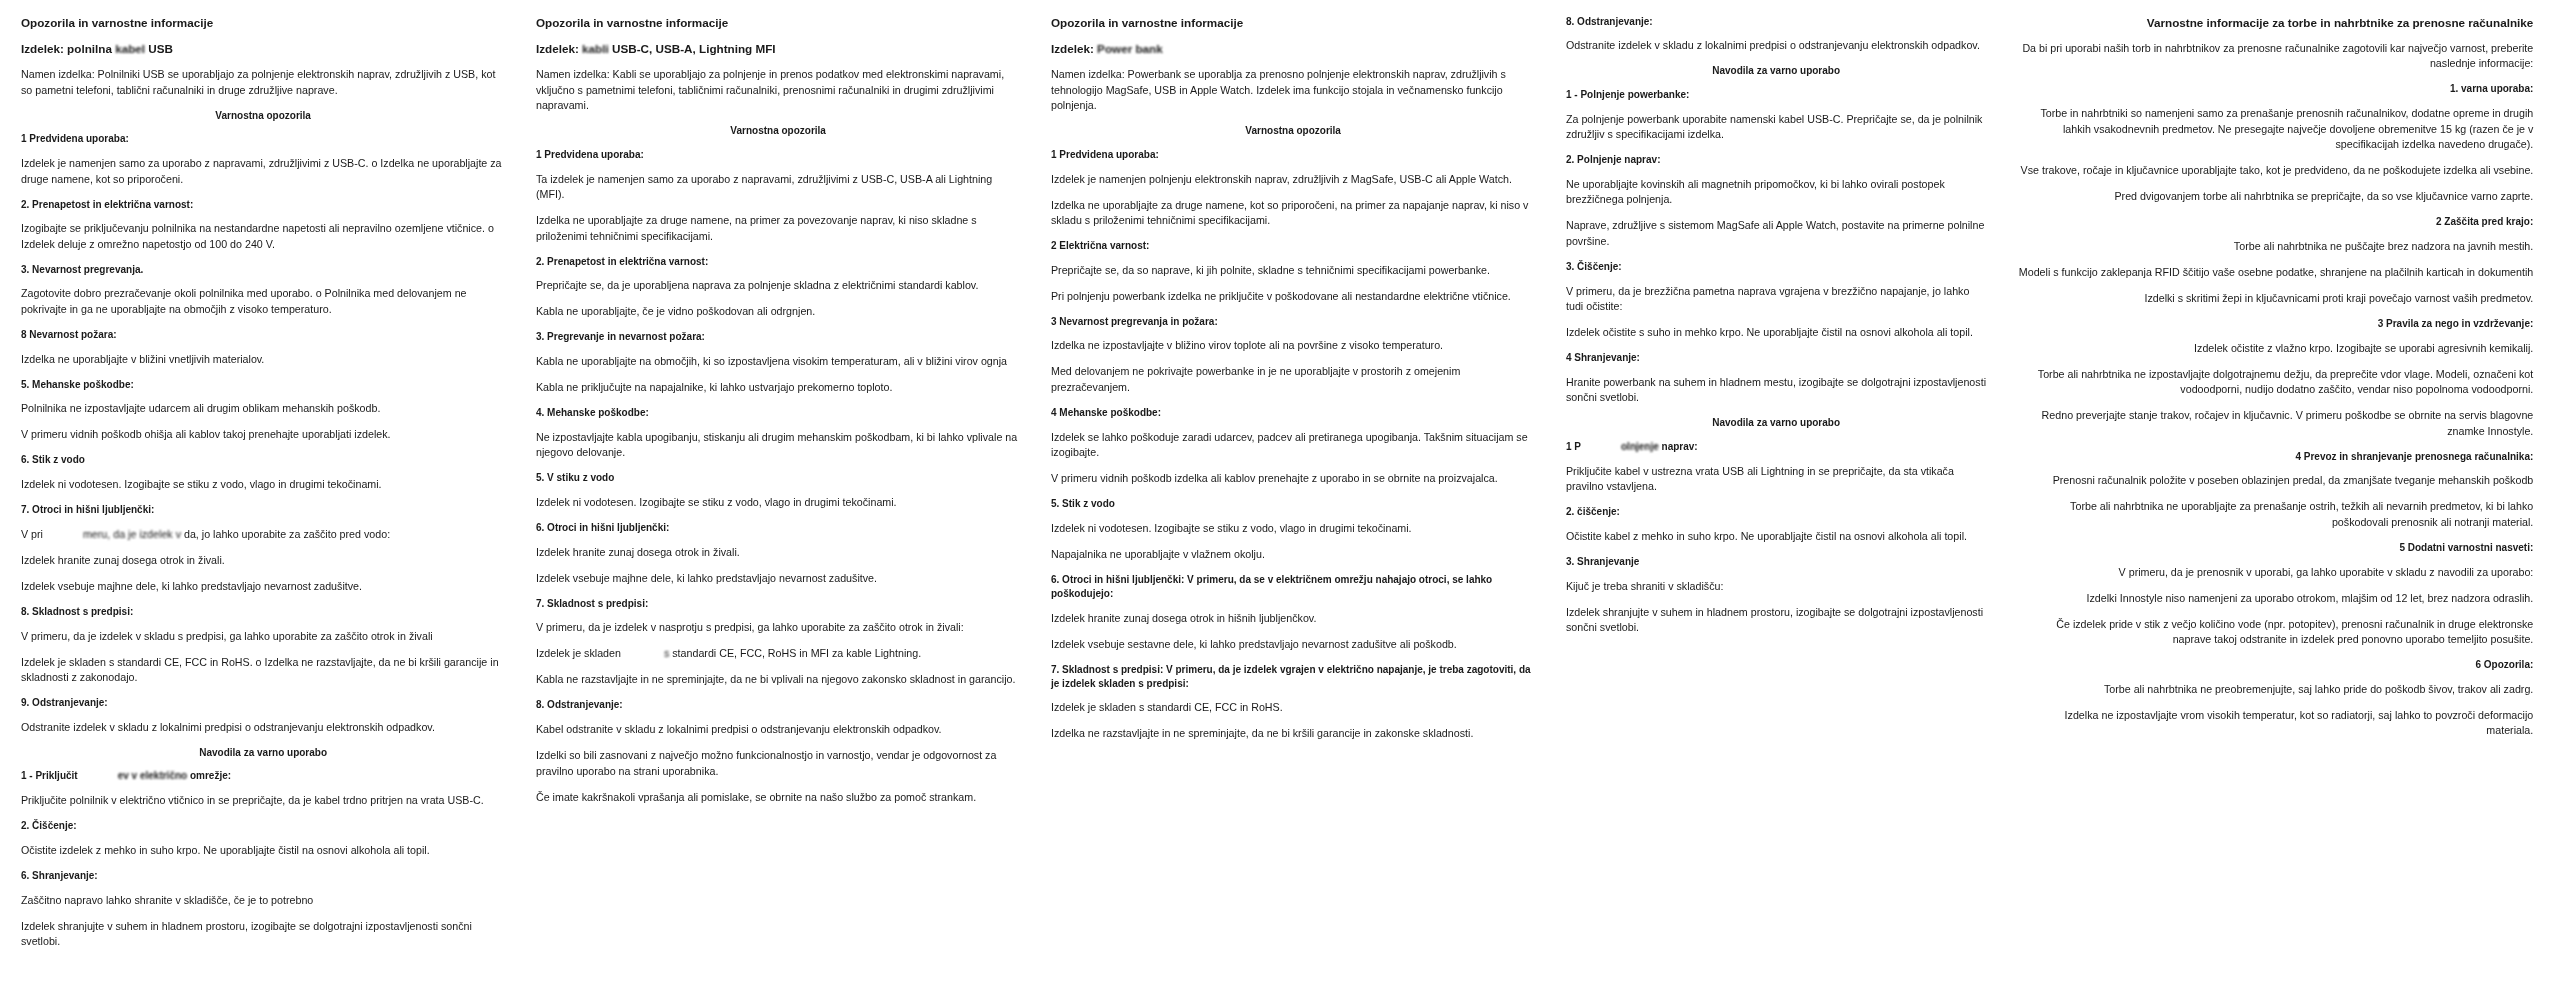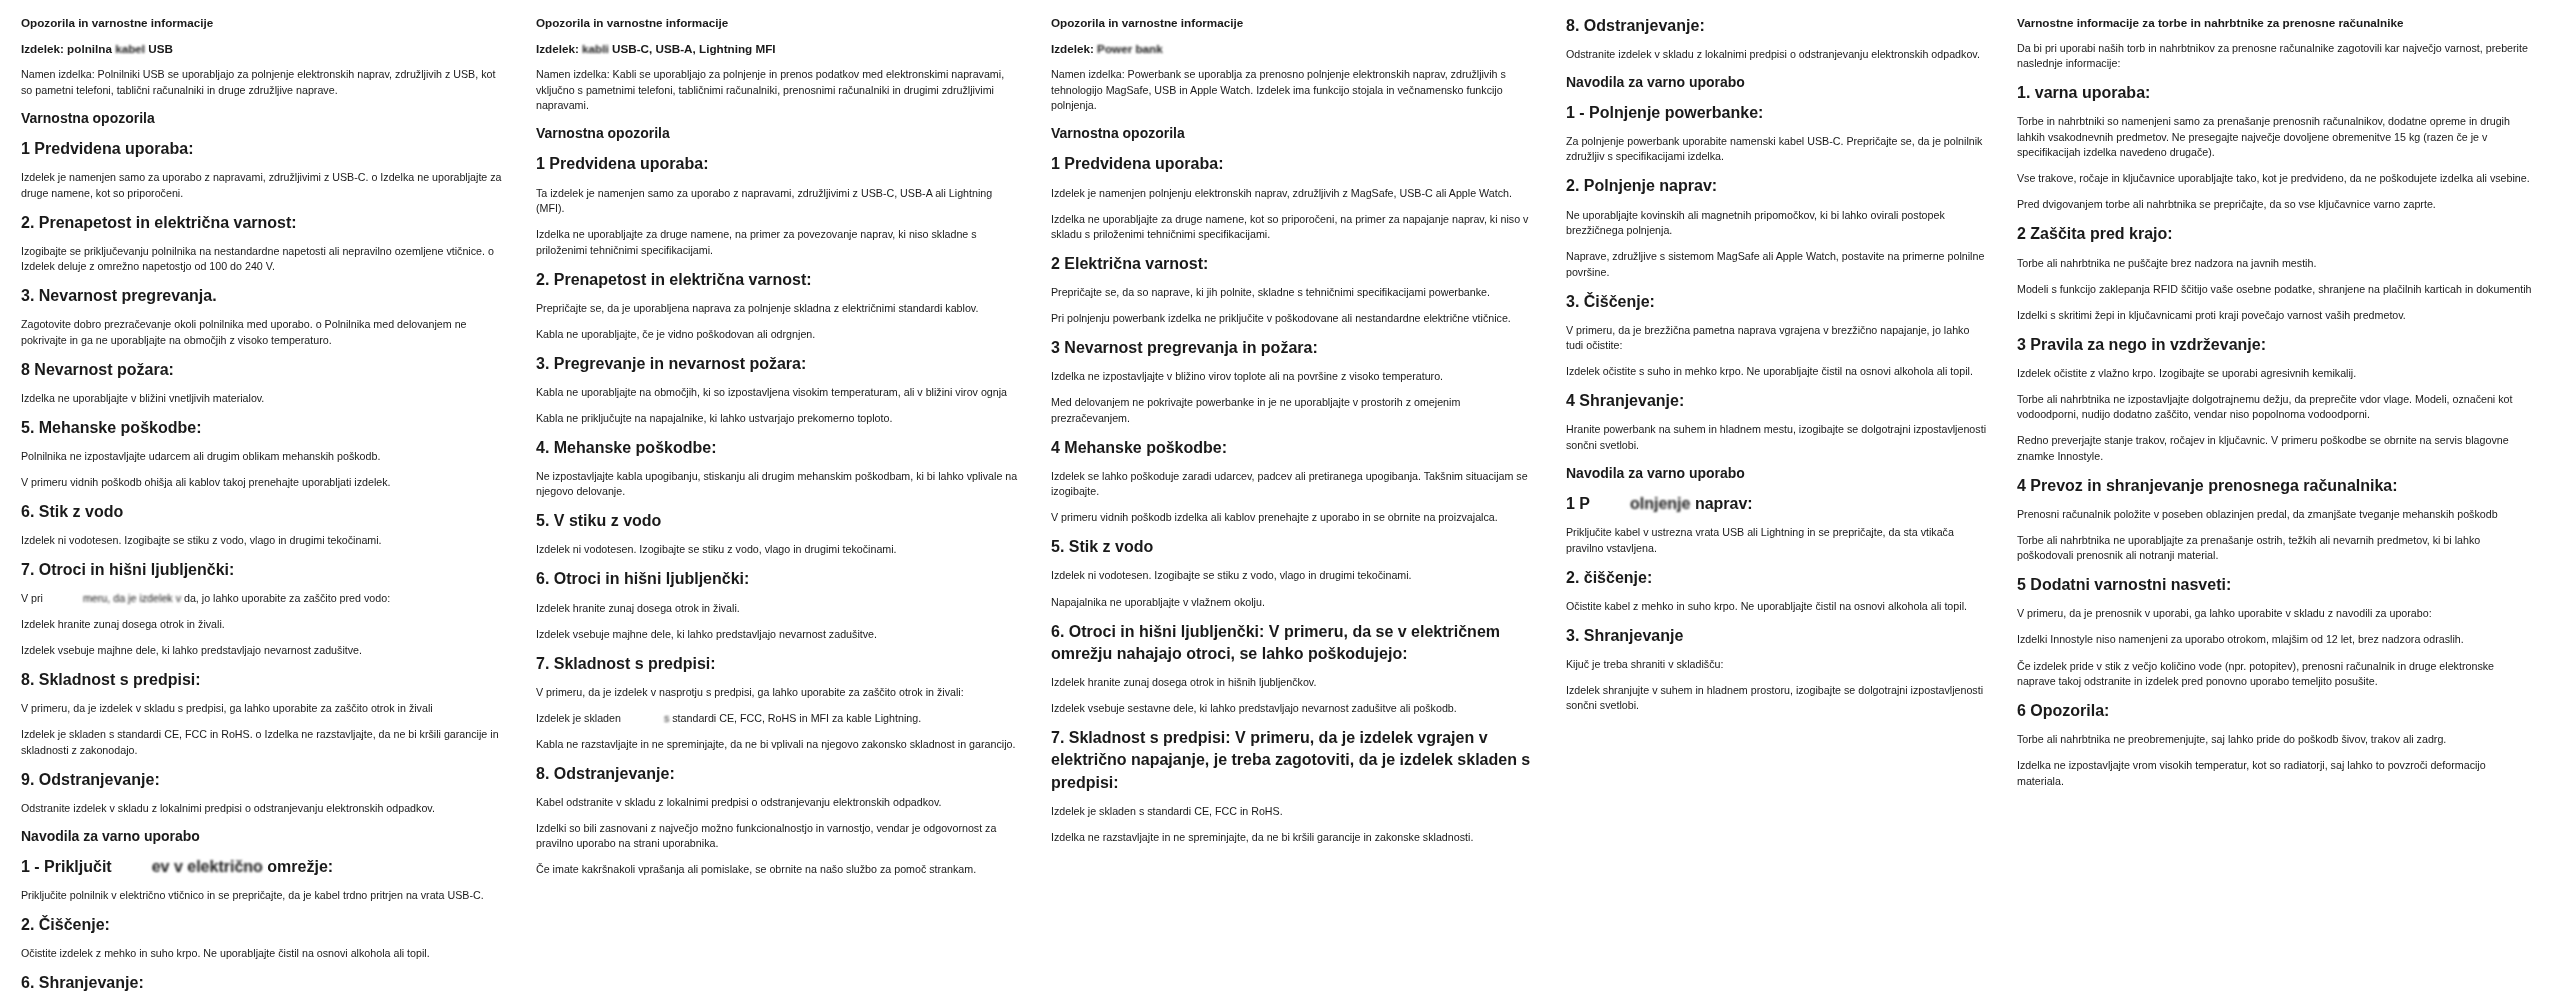--- a/index.html
+++ b/index.html
@@ -26,41 +26,42 @@
   }
   .col {
     box-sizing: border-box;
     padding: 0 21px 0 9.7px;
     flex: 0 0 auto;
   }
   .col-1 { width: 515px; }
   .col-2 { width: 515px; }
   .col-3 { width: 515px; }
   .col-4 { width: 451px; }
-  .col-5 { width: 547px; }
+  .col-5 { width: 547px; text-align: right; }
 
   .doc-title {
     font-size: 11.7px;
     font-weight: bold;
     line-height: 1.35;
     margin: 0 0 10.5px 0;
   }
   .para {
     font-size: 10.7px;
     line-height: 1.45;
     margin: 0 0 10.5px 0;
   }
   .heading {
-    font-size: 14px;
+    font-size: 10px;
     font-weight: bold;
     line-height: 1.4;
     margin: 0 0 9.7px 0;
+    text-align: center;
   }
   .subheading {
-    font-size: 16px;
+    font-size: 10px;
     font-weight: bold;
     line-height: 1.4;
     margin: 0 0 9.7px 0;
   }
   .blur {
     color: #1a1a1a;
     filter: blur(1.3px);
     display: inline;
   }
   .blur-soft {

